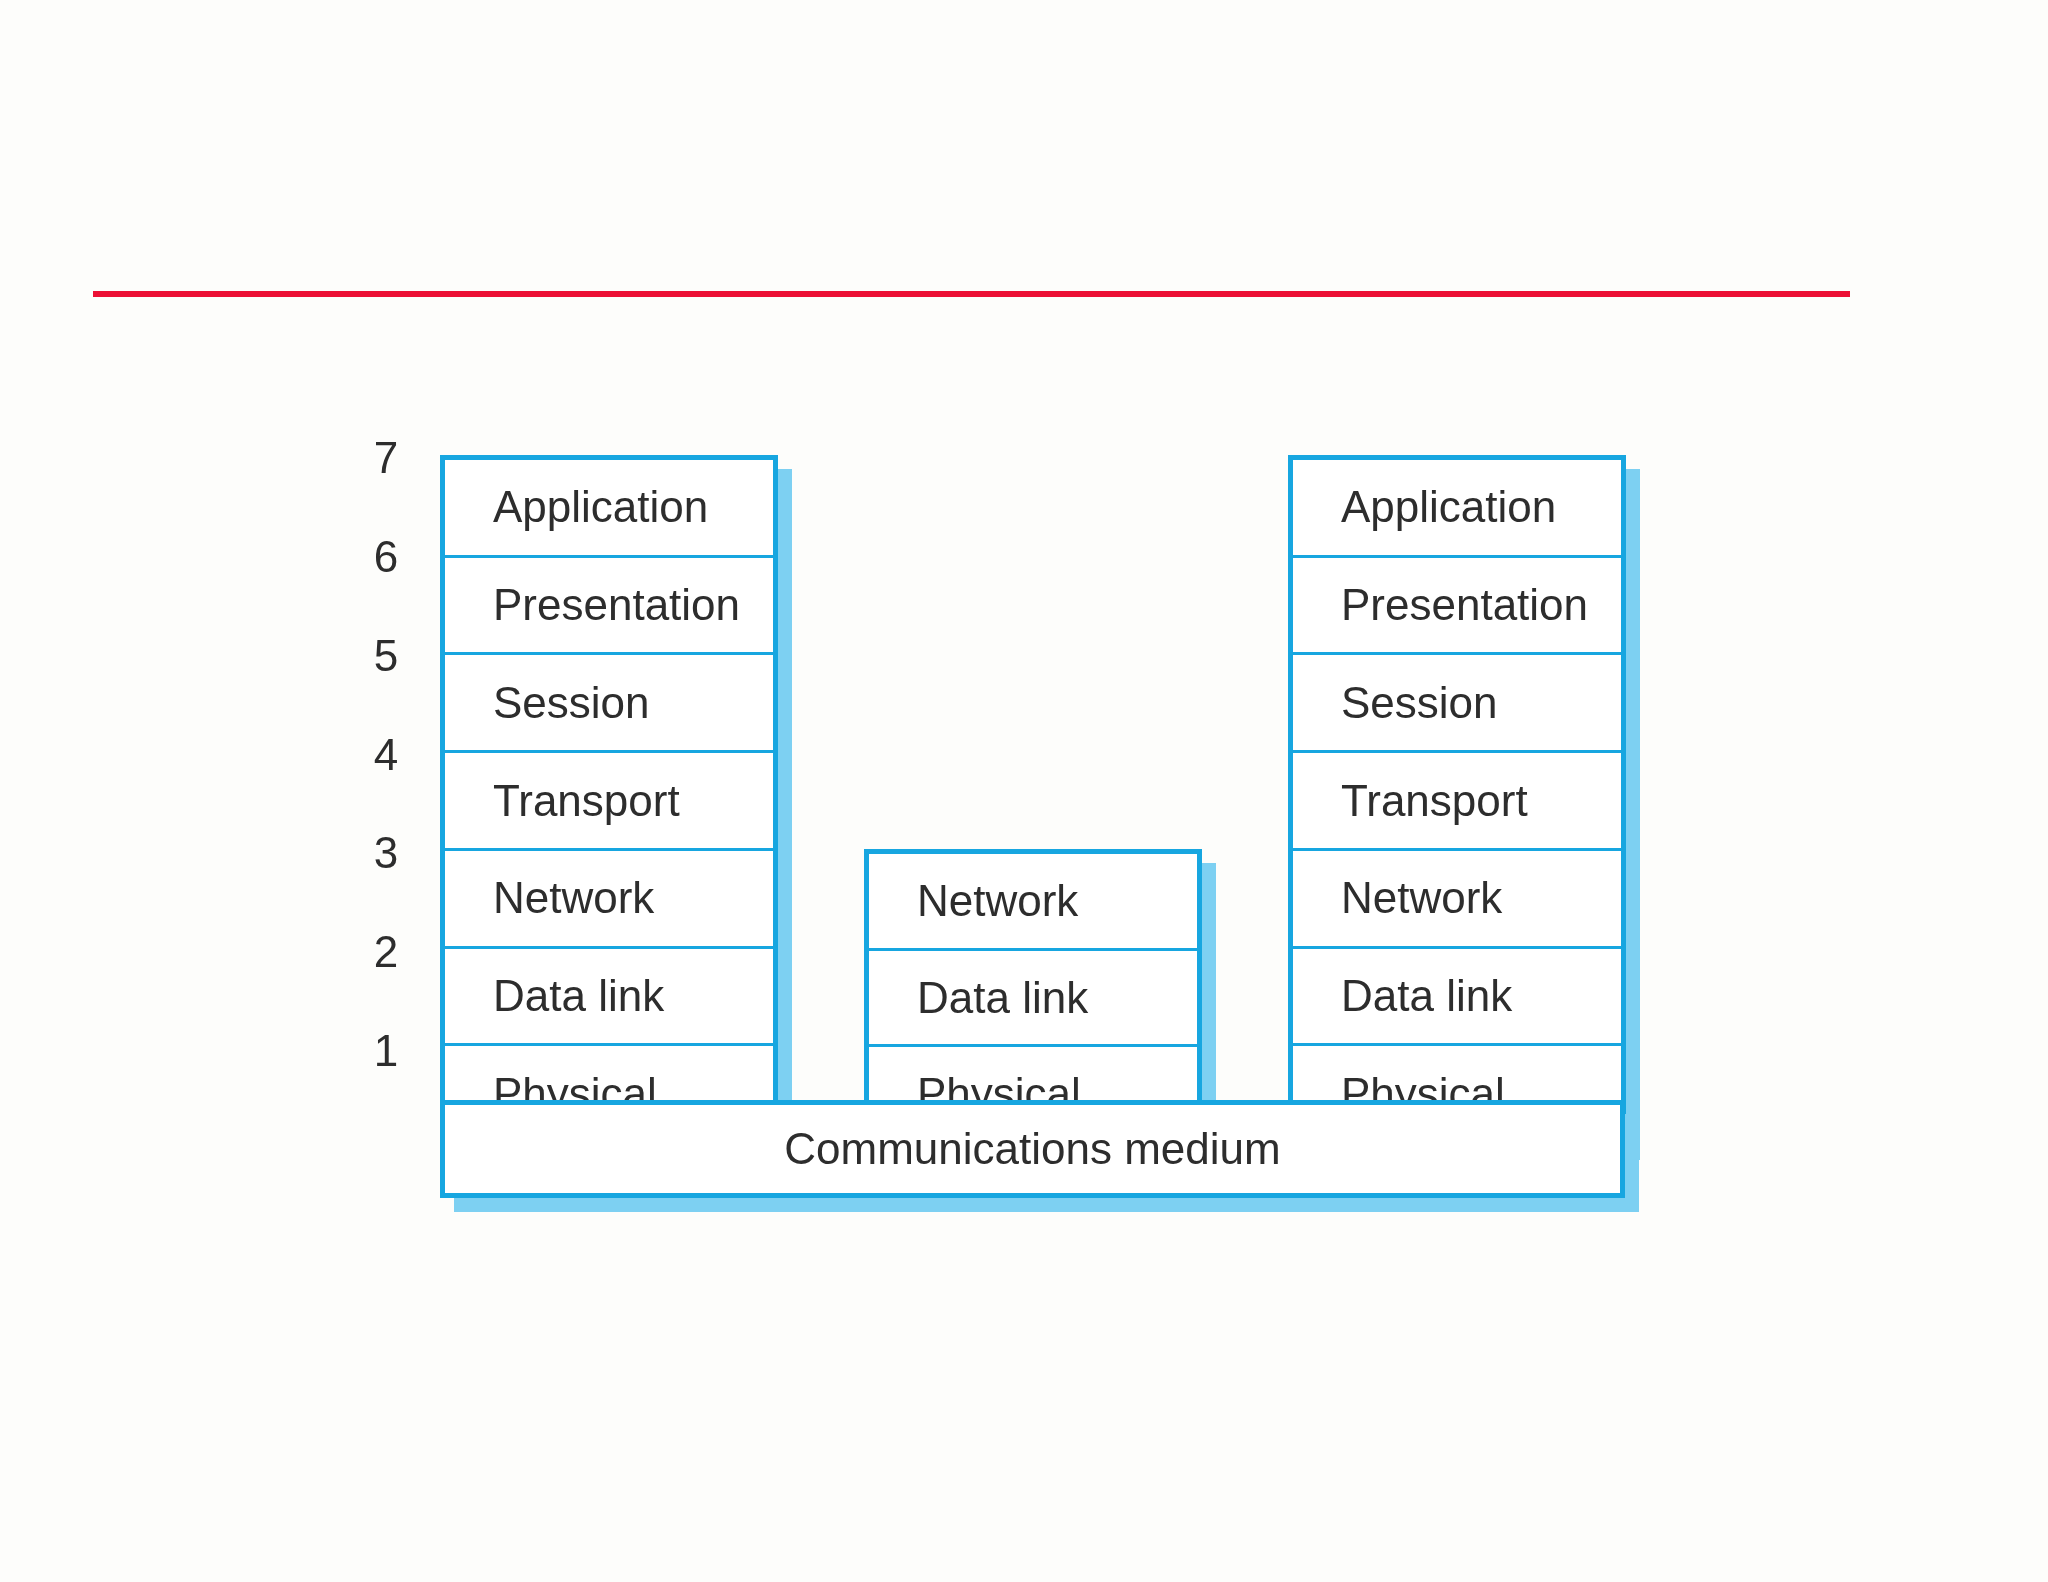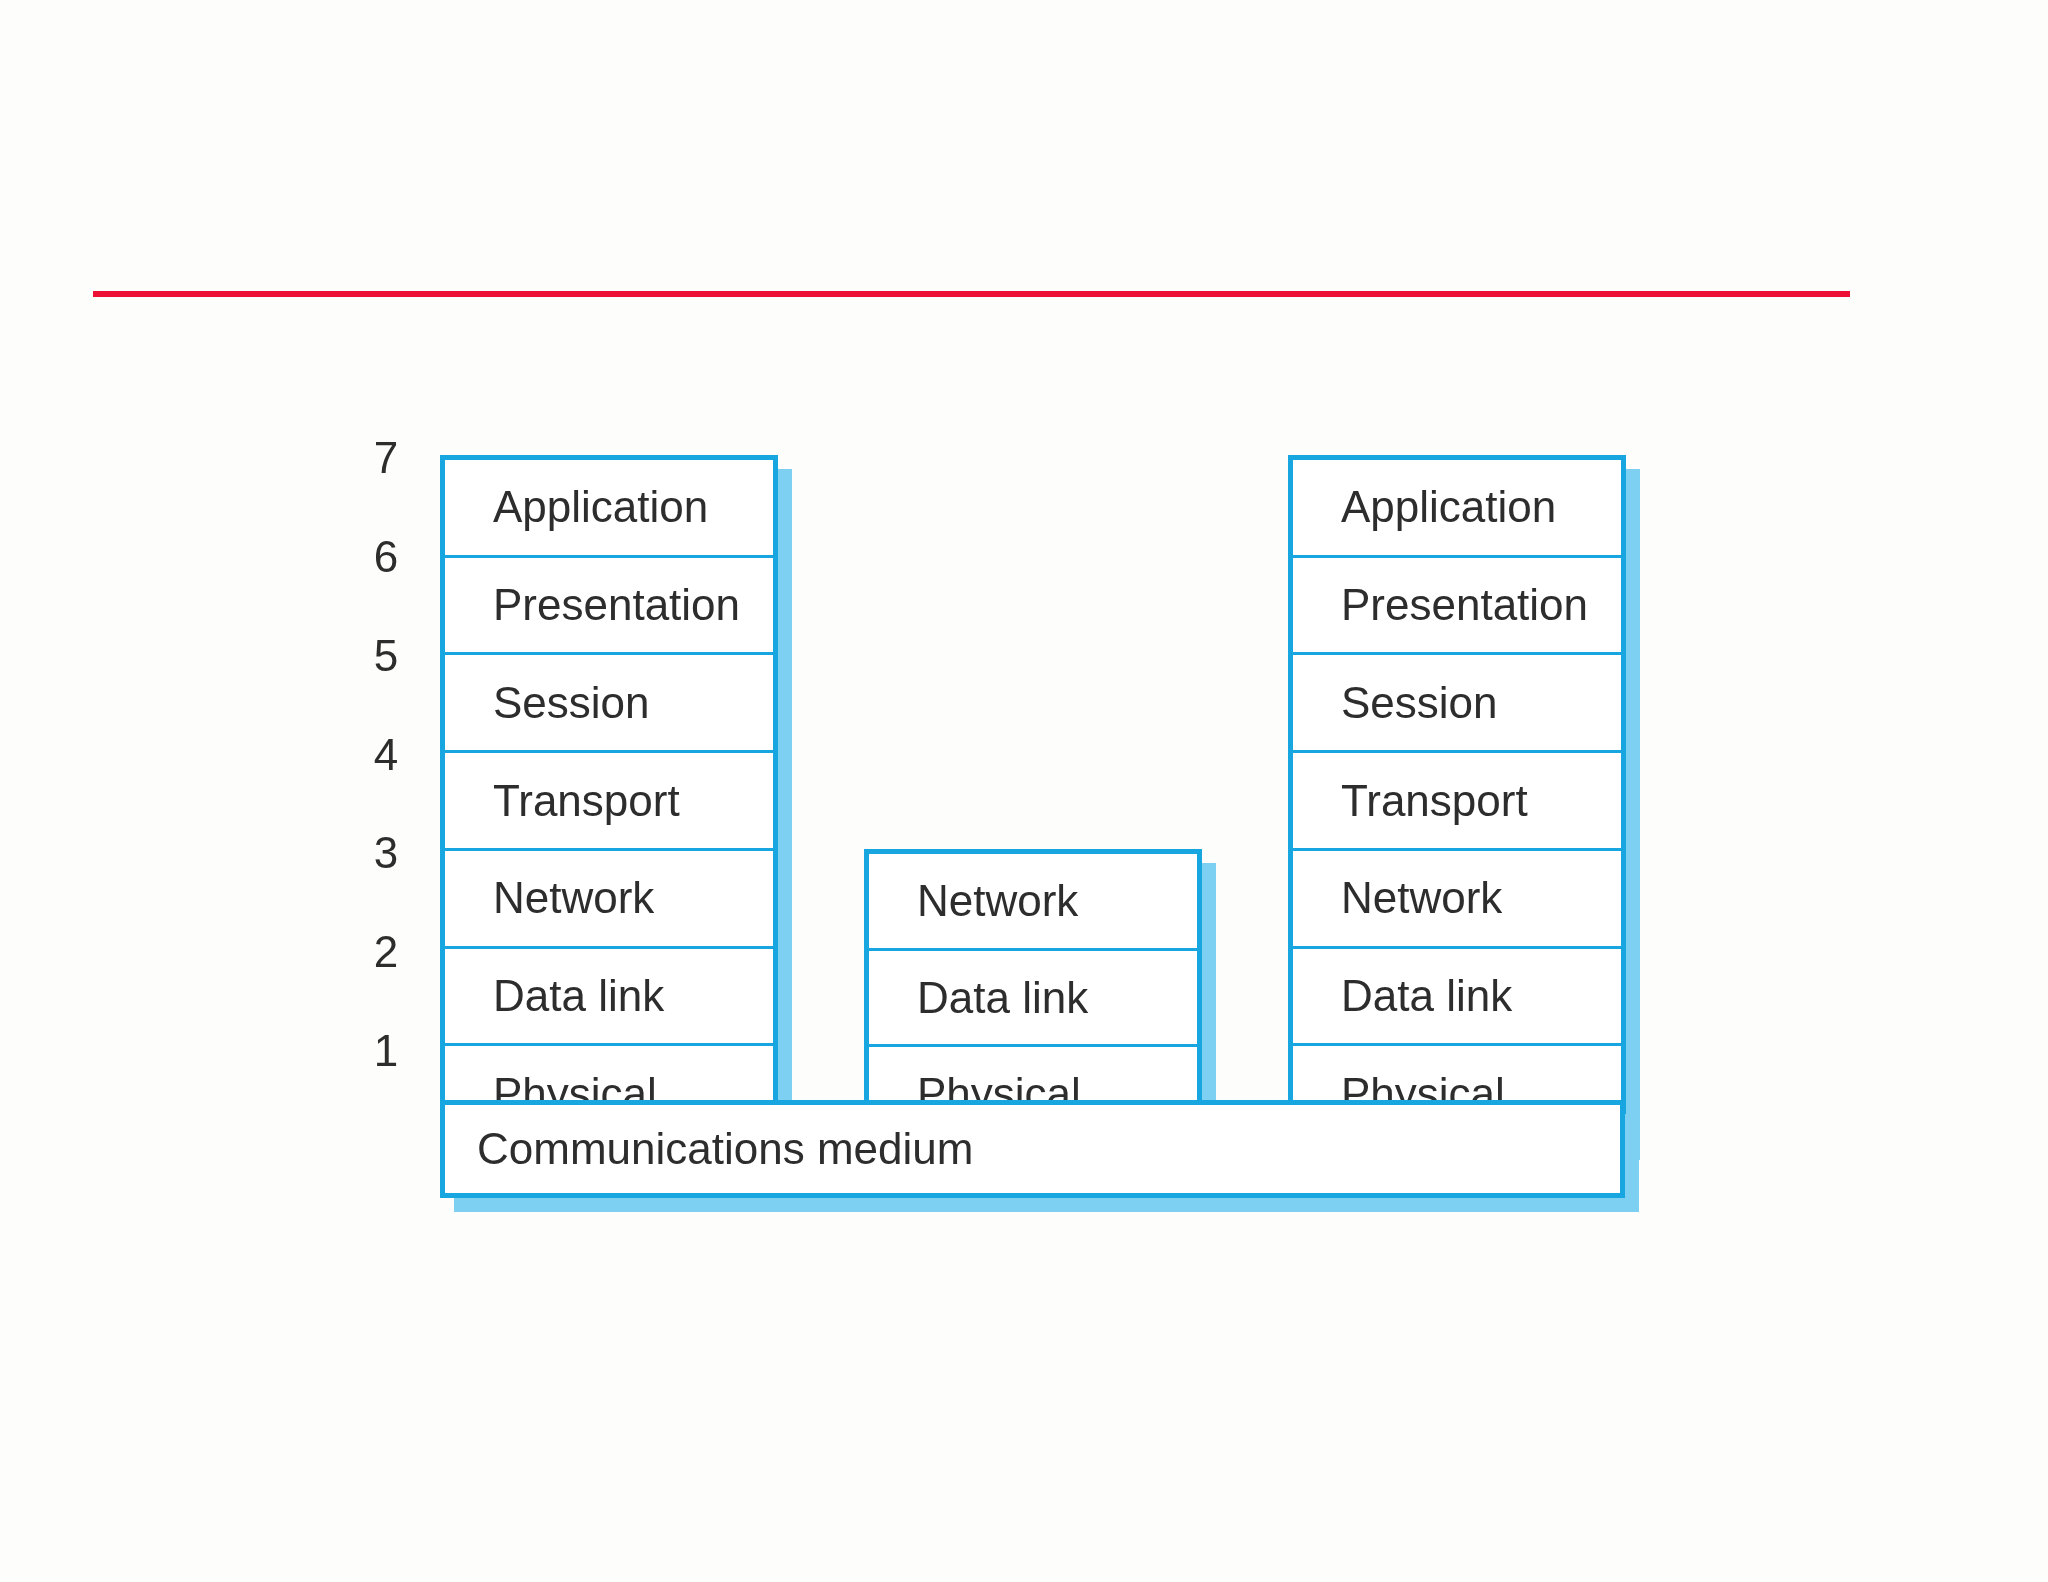--- a/index.html
+++ b/index.html
@@ -91,23 +91,23 @@
     position: absolute;
     left: 440px;
     top: 1100px;
     width: 1185px;
     height: 98px;
     background: var(--box-bg);
     border: 5px solid var(--border);
     box-shadow: 14px 14px 0 0 var(--shadow);
     display: flex;
     align-items: center;
+    justify-content: center;
     font-size: 44px;
     color: var(--text);
-    padding-left: 32px;
   }
 </style>
 </head>
 <body>
 
 <div class="slide">
 
   <div class="rule"></div>
 
   <div class="numbers">

